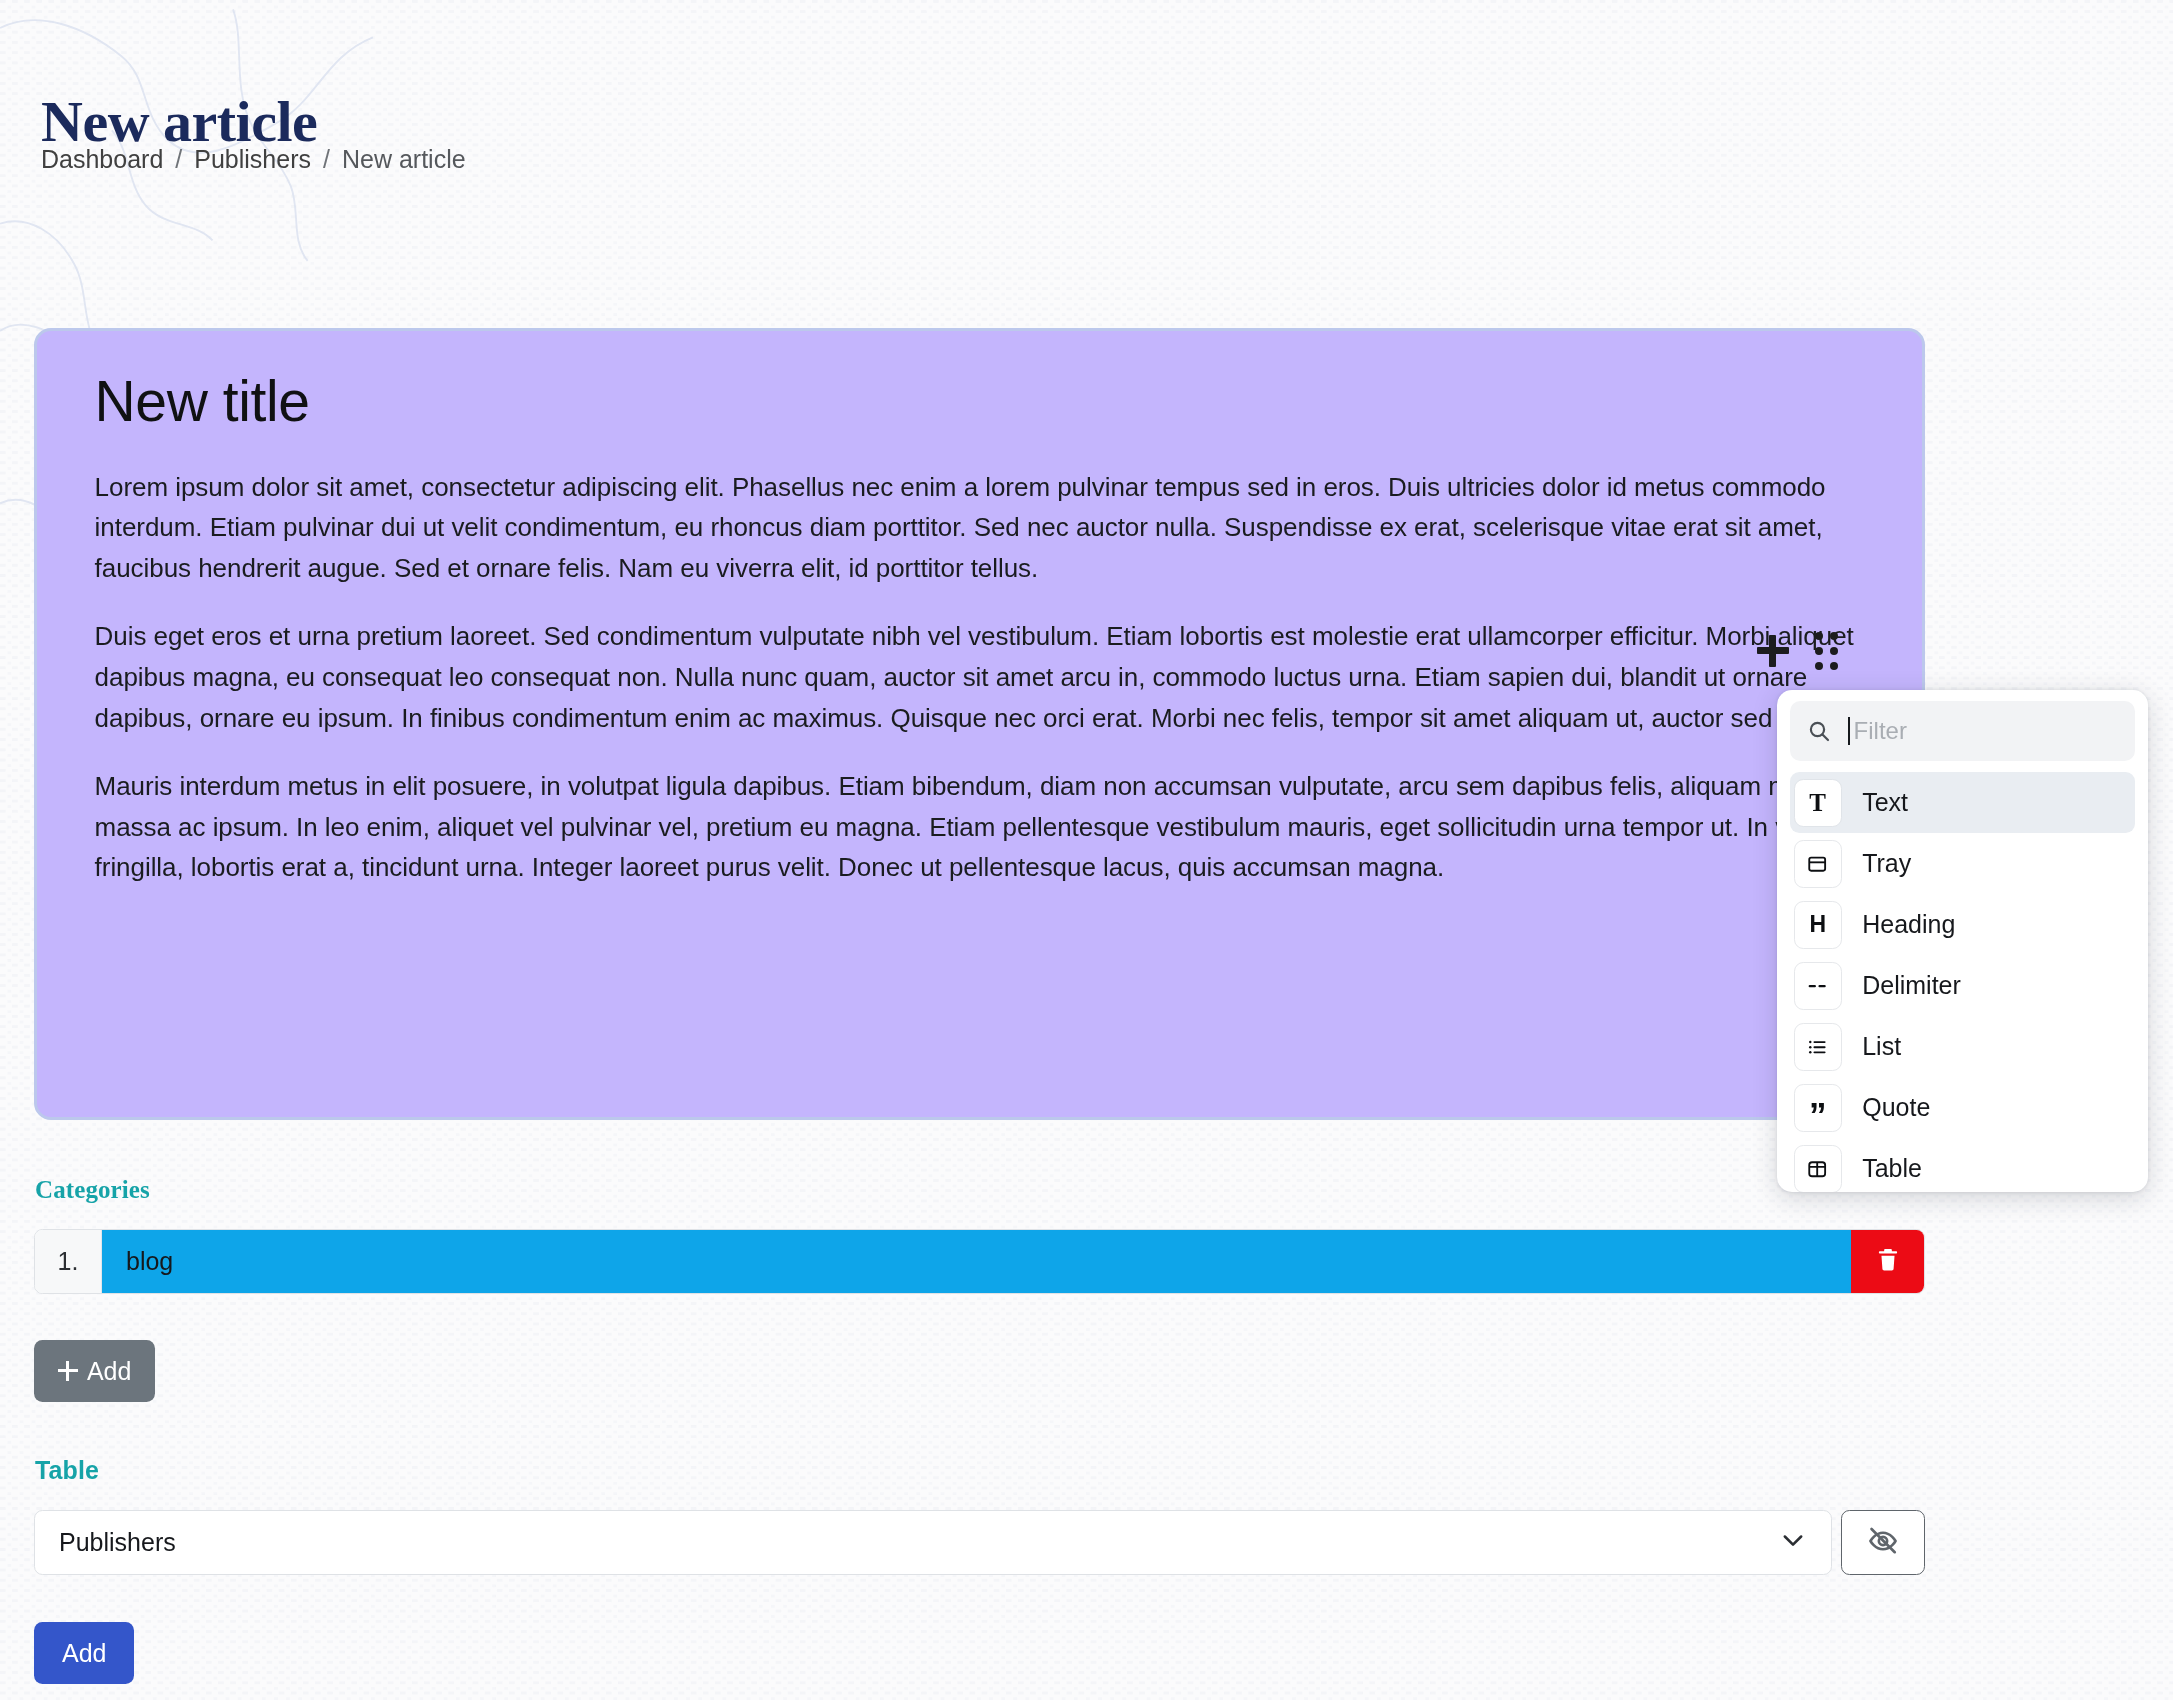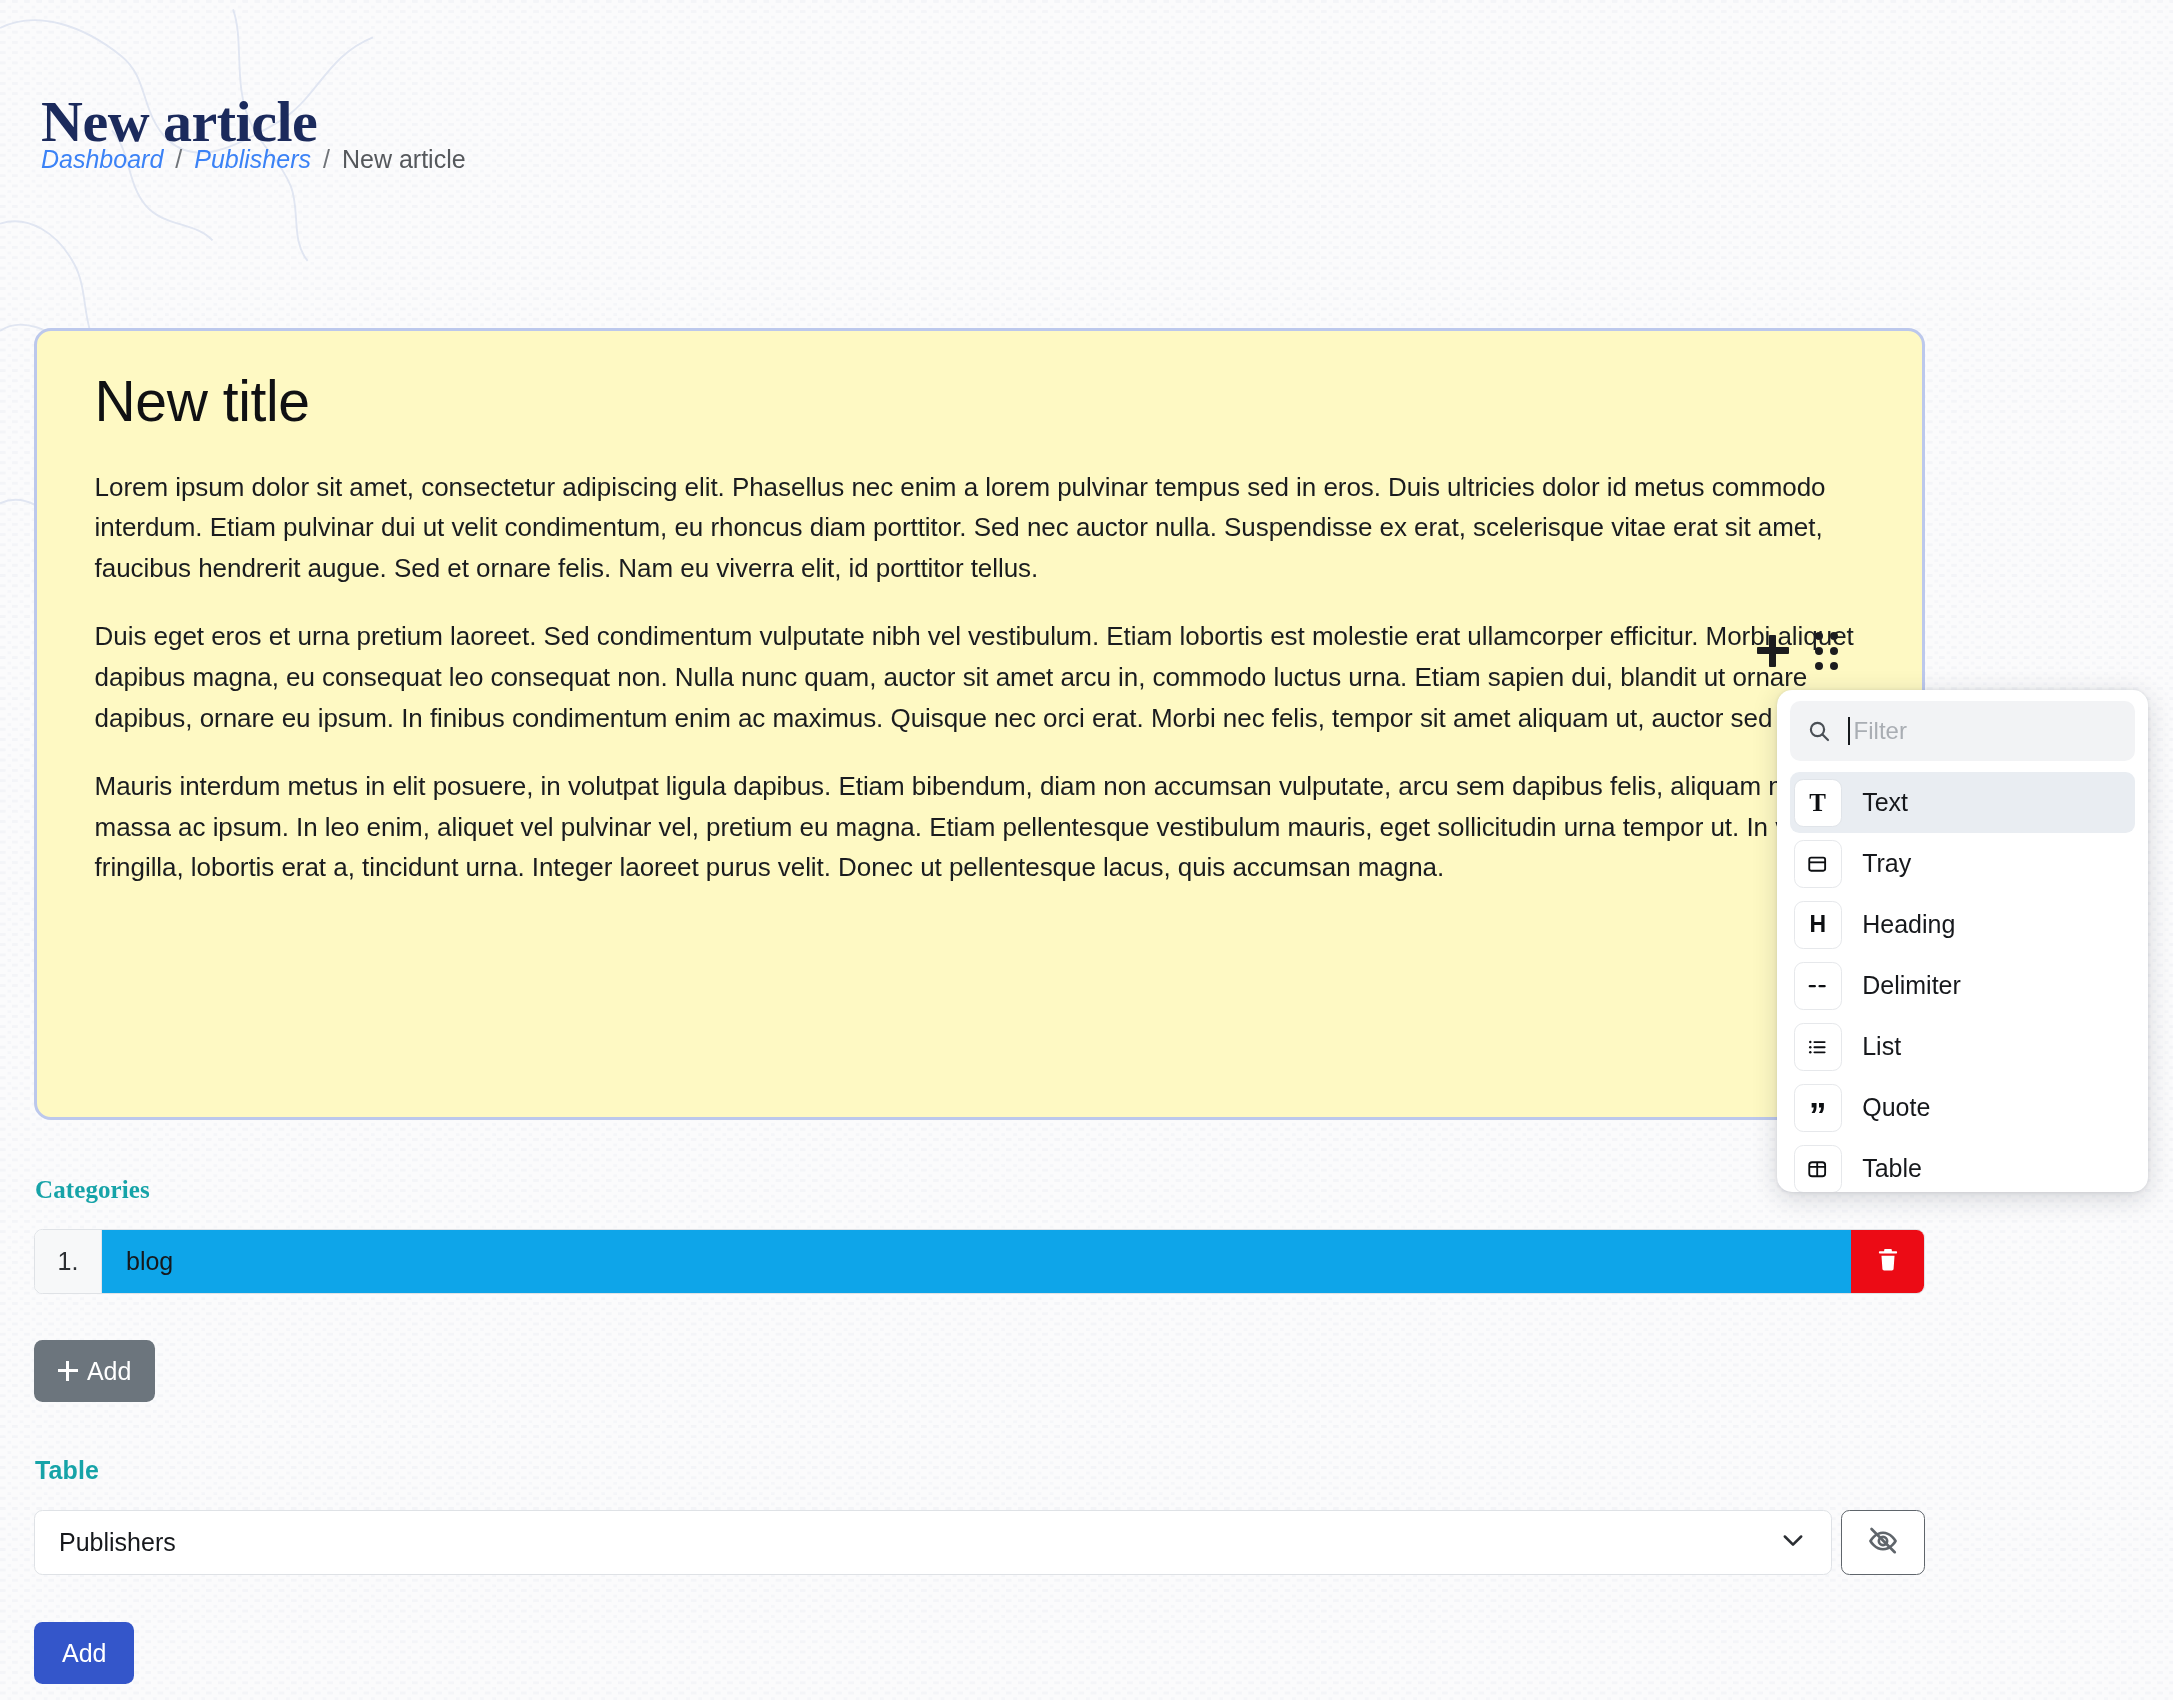--- a/index.html
+++ b/index.html
@@ -41,34 +41,33 @@
     position: absolute;
     left: 41px; top: 145px;
     font-size: 25px;
     color: #555a60;
     display: flex;
     align-items: center;
     gap: 12px;
     white-space: nowrap;
   }
   .breadcrumb a {
-    color: #3b82f6;
+    color: #404040;
     text-decoration: none;
-    font-style: italic;
   }
   .breadcrumb .sep { color: #6f7378; }
   .breadcrumb .current { color: #55585c; }
 
   
   .editor-card {
     position: absolute;
     left: 34px; top: 328px;
     width: 1891px;
     height: 792px;
-    background: #fef9c3;
+    background: #c4b5fd;
     border: 3.7px solid #bcc8ec;
     border-radius: 17px;
   }
   .editor-inner {
     padding: 41px 52px 0 52px;
     height: 100%;
     overflow: hidden;
   }
   .editor-title {
     font-size: 57px;

